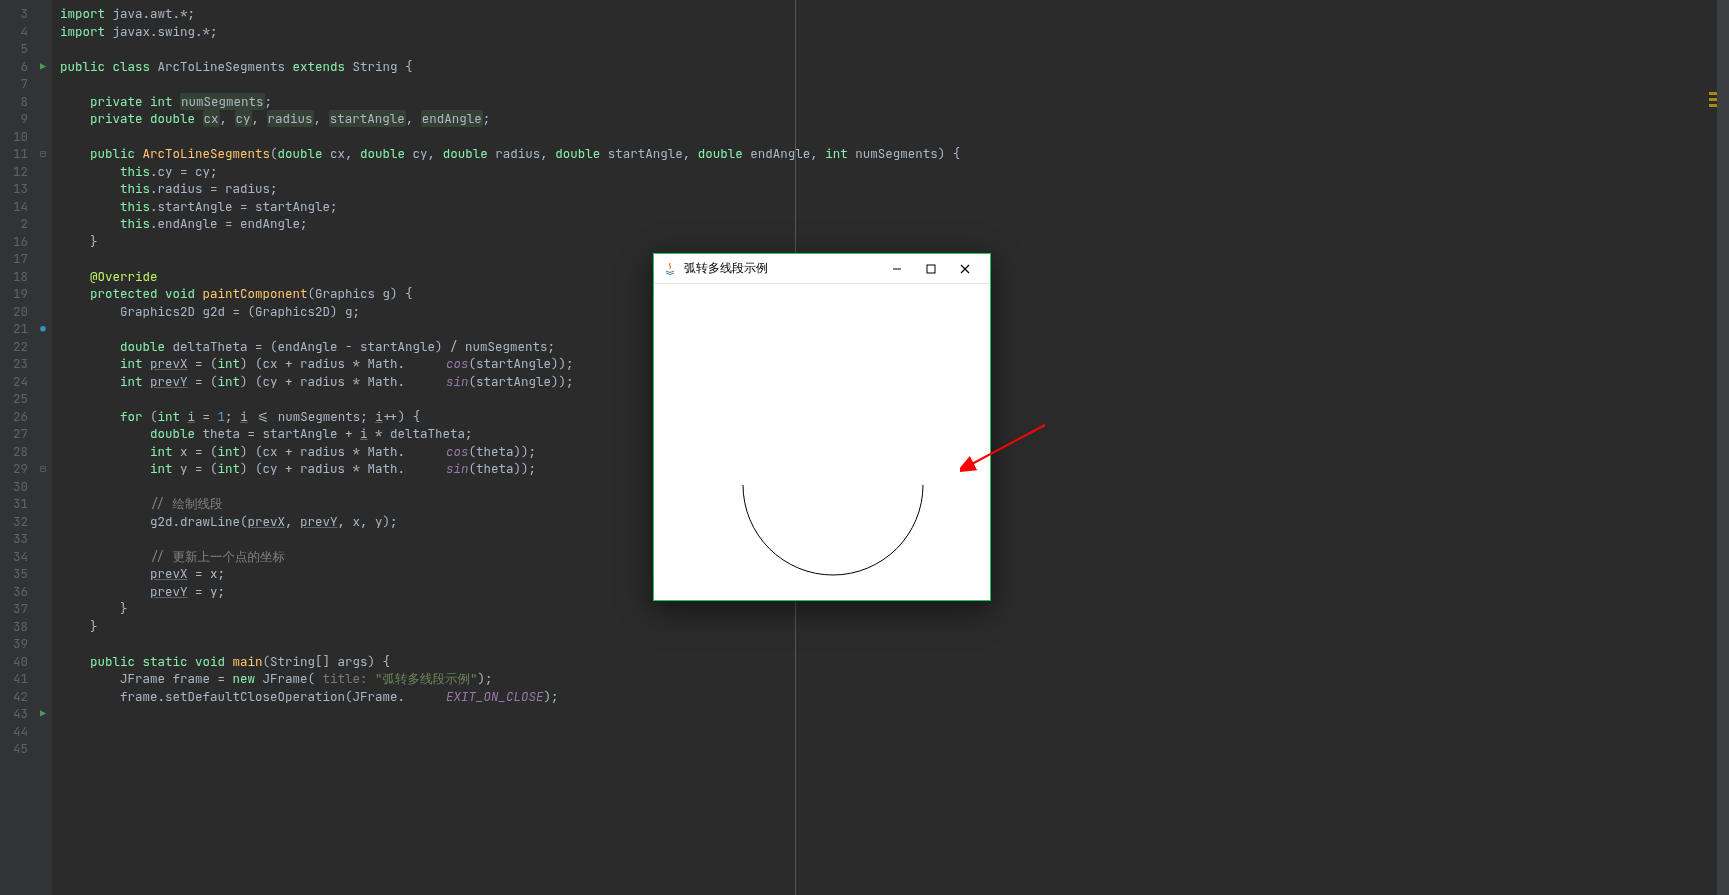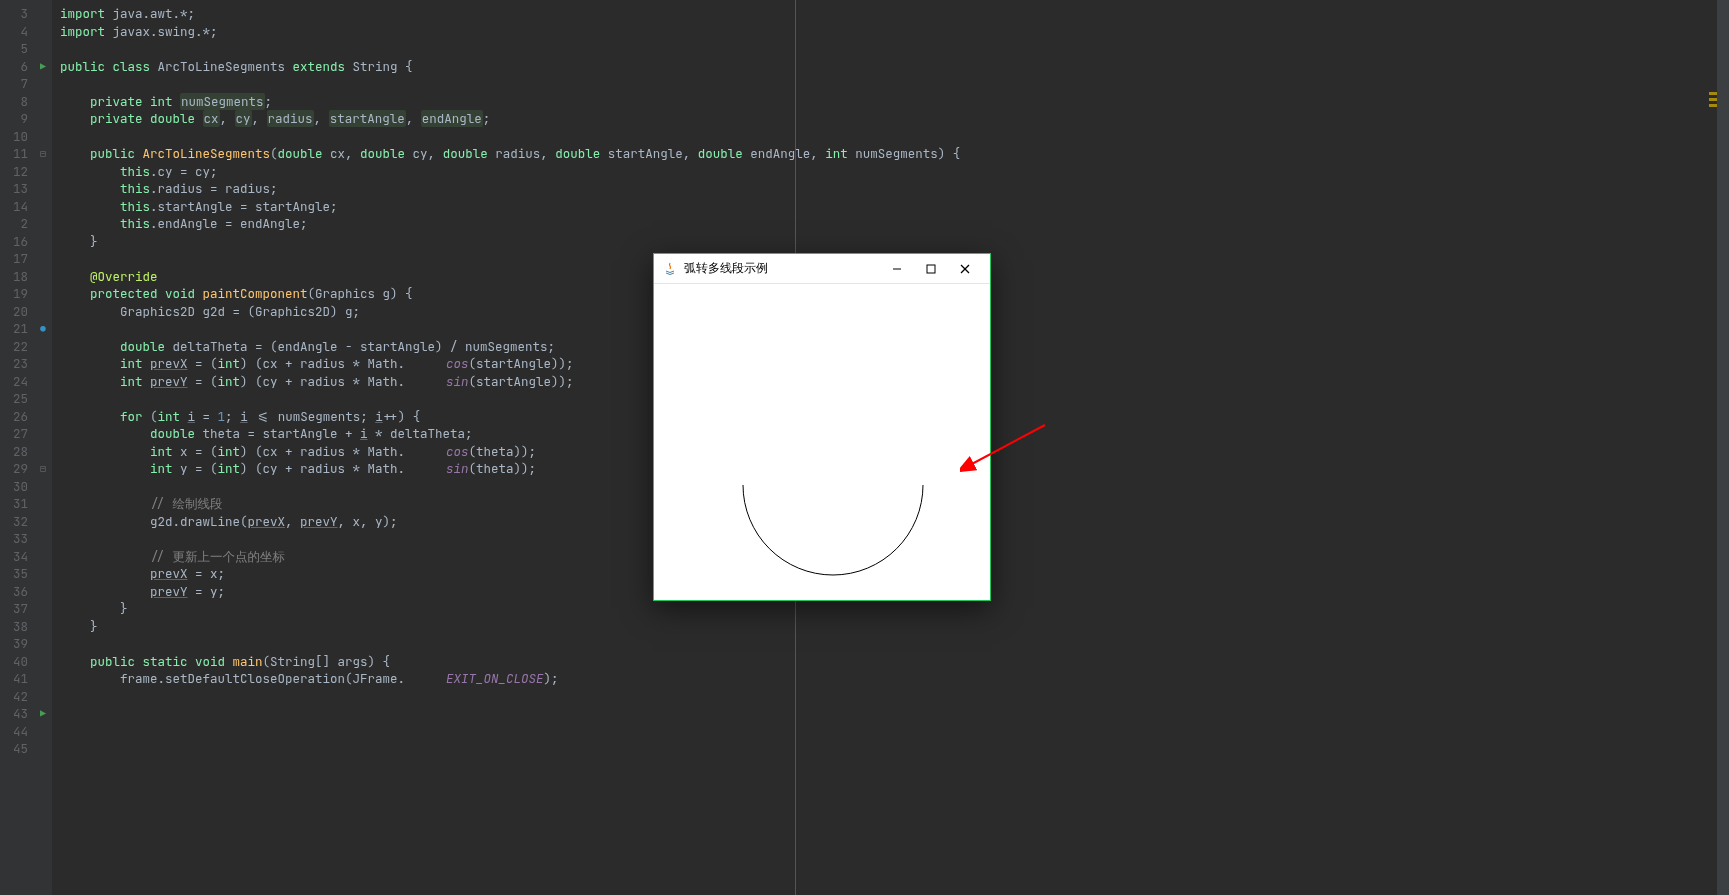--- a/index.html
+++ b/index.html
@@ -164,20 +164,21 @@
       <div class="line"><span class="id">            </span><span class="com">// 绘制线段</span></div>
       <div class="line"><span class="id">            g2d.drawLine(</span><span class="uvar">prevX</span><span class="id">, </span><span class="uvar">prevY</span><span class="id">, x, y);</span></div>
       <div class="line"><span class="id"></span></div>
       <div class="line"><span class="id">            </span><span class="com">// 更新上一个点的坐标</span></div>
       <div class="line"><span class="id">            </span><span class="uvar">prevX</span><span class="id"> = x;</span></div>
       <div class="line"><span class="id">            </span><span class="uvar">prevY</span><span class="id"> = y;</span></div>
       <div class="line"><span class="id">        }</span></div>
       <div class="line"><span class="id">    }</span></div>
       <div class="line"><span class="id"></span></div>
       <div class="line"><span class="id">    </span><span class="kw">public static void </span><span class="mth">main</span><span class="id">(String[] args) {</span></div>
+      <div class="line"><span class="id">        JFrame frame = </span><span class="kw">new </span><span class="id">JFrame( </span><span class="hint">title: </span><span class="str">"弧转多线段示例"</span><span class="id">);</span></div>
       <div class="line"><span class="id">        frame.setDefaultCloseOperation(JFrame.</span><span class="static">EXIT_ON_CLOSE</span><span class="id">);</span></div>
     </div>
 </div>
 <div class="split"></div>
 <div class="scrollbar"></div>
 <div class="marks" id="marks">
     <div class="m" style="top: 92px;"></div>
     <div class="m" style="top: 98px;"></div>
     <div class="m" style="top: 104px;"></div>
   </div>

